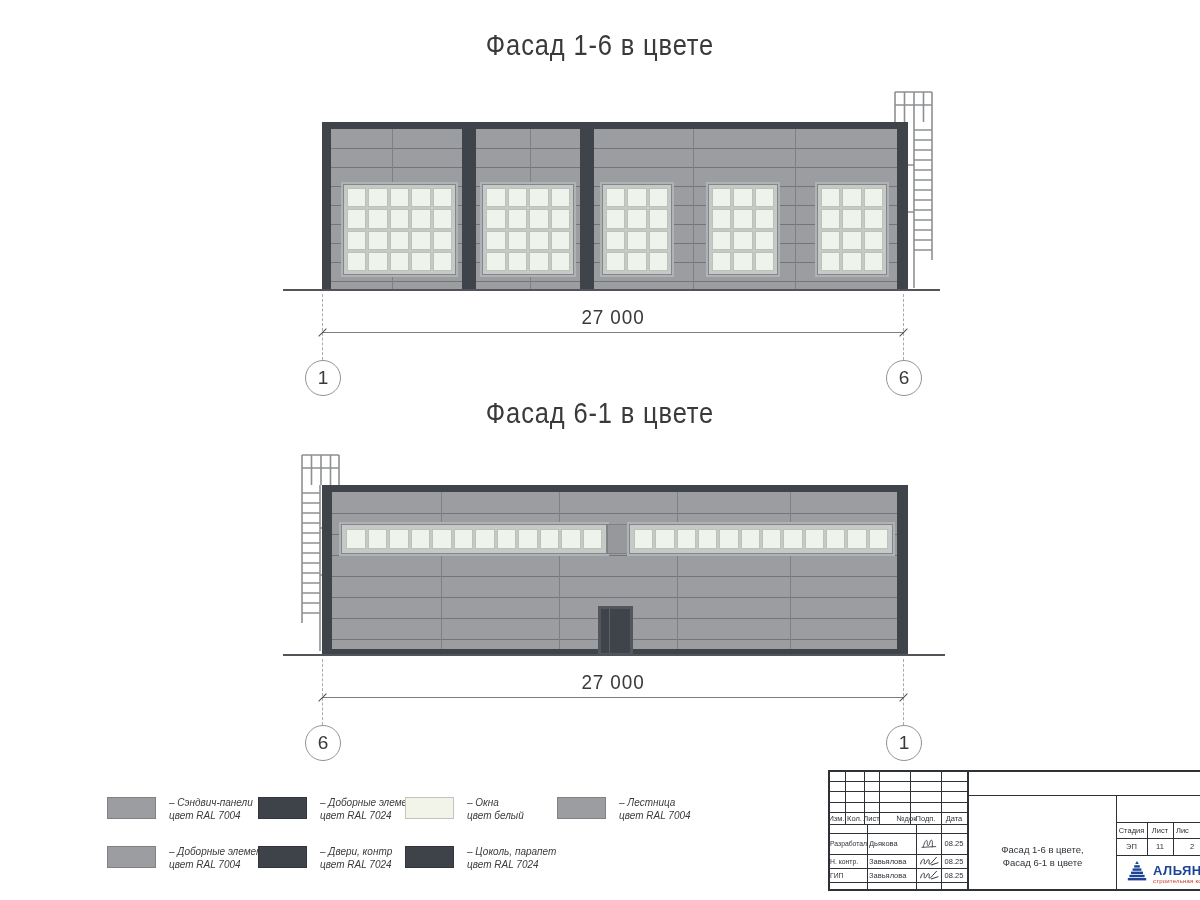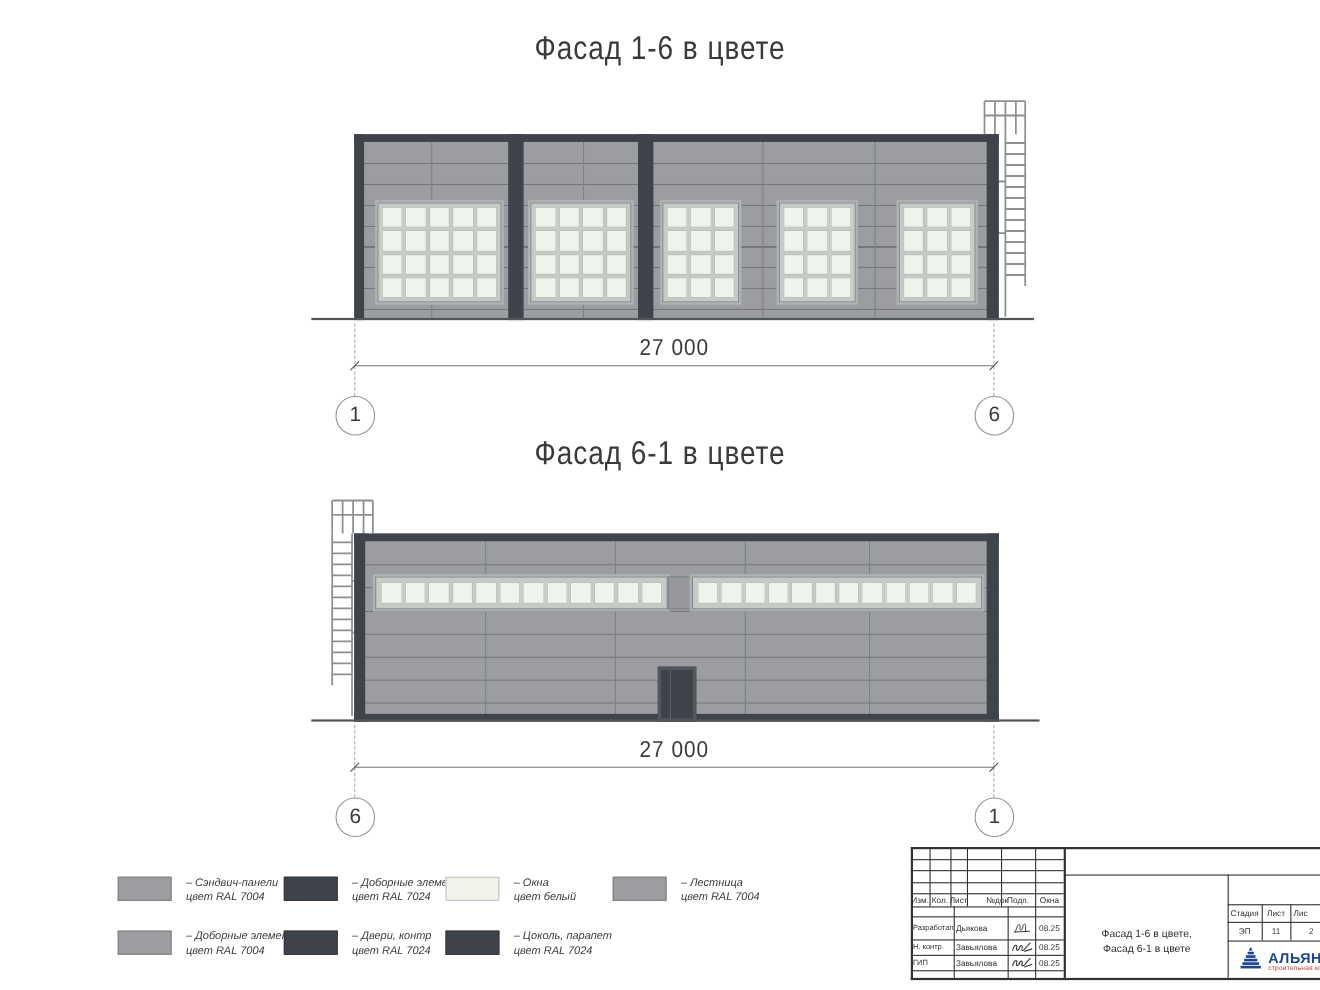--- a/index.html
+++ b/index.html
@@ -323,21 +323,21 @@
     <div class="tl" style="left:288px;top:68px;width:84px;height:1px;"></div>
     <div class="tl" style="left:288px;top:85px;width:84px;height:1px;"></div>
     <div class="tl" style="left:319px;top:52px;width:1px;height:33px;"></div>
     <div class="tl" style="left:345px;top:52px;width:1px;height:33px;"></div>
 
     <div class="cell" style="left:0;top:43px;width:17px;height:11px;">Изм.</div>
     <div class="cell" style="left:17px;top:43px;width:19px;height:11px;">Кол.</div>
     <div class="cell" style="left:36px;top:43px;width:15px;height:11px;">Лист</div>
     <div class="cell" style="left:51px;top:43px;width:31px;height:11px;margin-left:12px;">№док</div>
     <div class="cell" style="left:82px;top:43px;width:31px;height:11px;text-align:center;">Подп.</div>
-    <div class="cell" style="left:113px;top:43px;width:26px;height:11px;">Окна</div>
+    <div class="cell" style="left:113px;top:43px;width:26px;height:11px;">Дата</div>
 
     <div class="cell left" style="left:2px;top:63px;width:37px;height:21px;font-size:6.8px;">Разработал</div>
     <div class="cell left" style="left:41px;top:63px;width:47px;height:21px;">Дьякова</div>
     <svg class="abs" style="left:92px;top:64px;" width="20" height="19" viewBox="0 0 26 16">
       <path d="M4 13 C7 2 10 2 9.5 8 C9 12 12 12 13 6 C14 2 17 3 16 9 L16 13 M2 13 L21 12" stroke="#2e3236" stroke-width="1.1" fill="none"></path>
     </svg>
     <div class="cell" style="left:113px;top:63px;width:26px;height:21px;">08.25</div>
 
     <div class="cell left" style="left:2px;top:84px;width:37px;height:14px;font-size:6.8px;">Н. контр.</div>
     <div class="cell left" style="left:41px;top:84px;width:47px;height:14px;">Завьялова</div>

